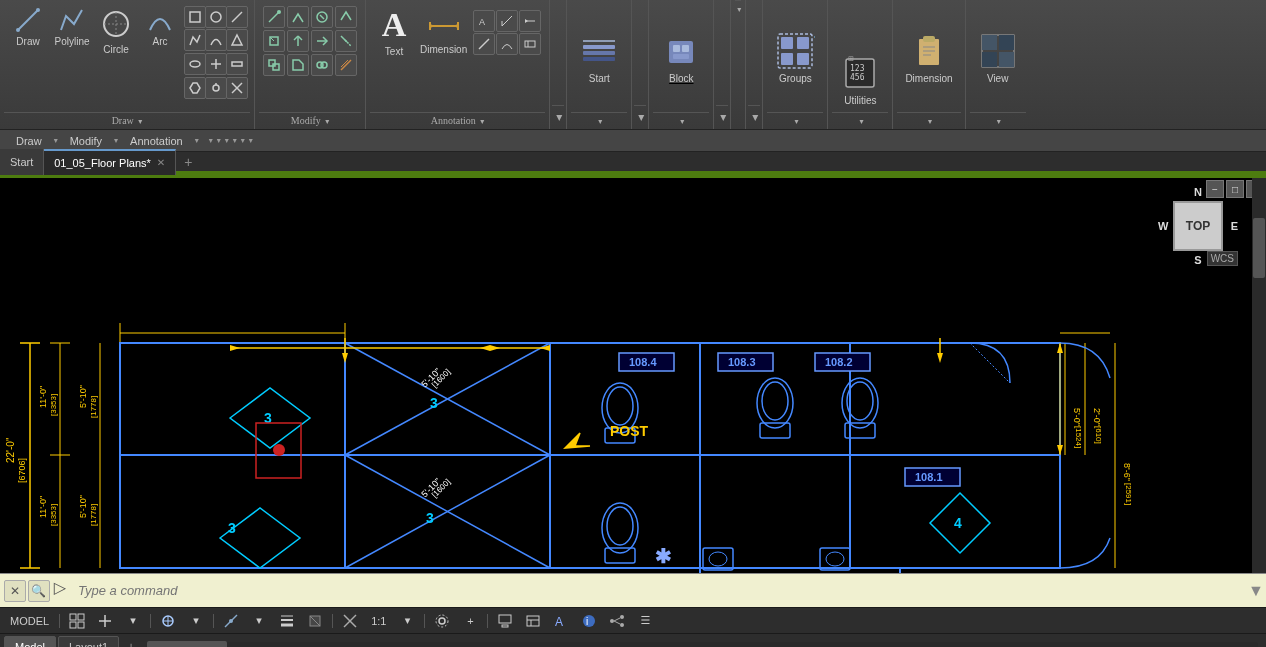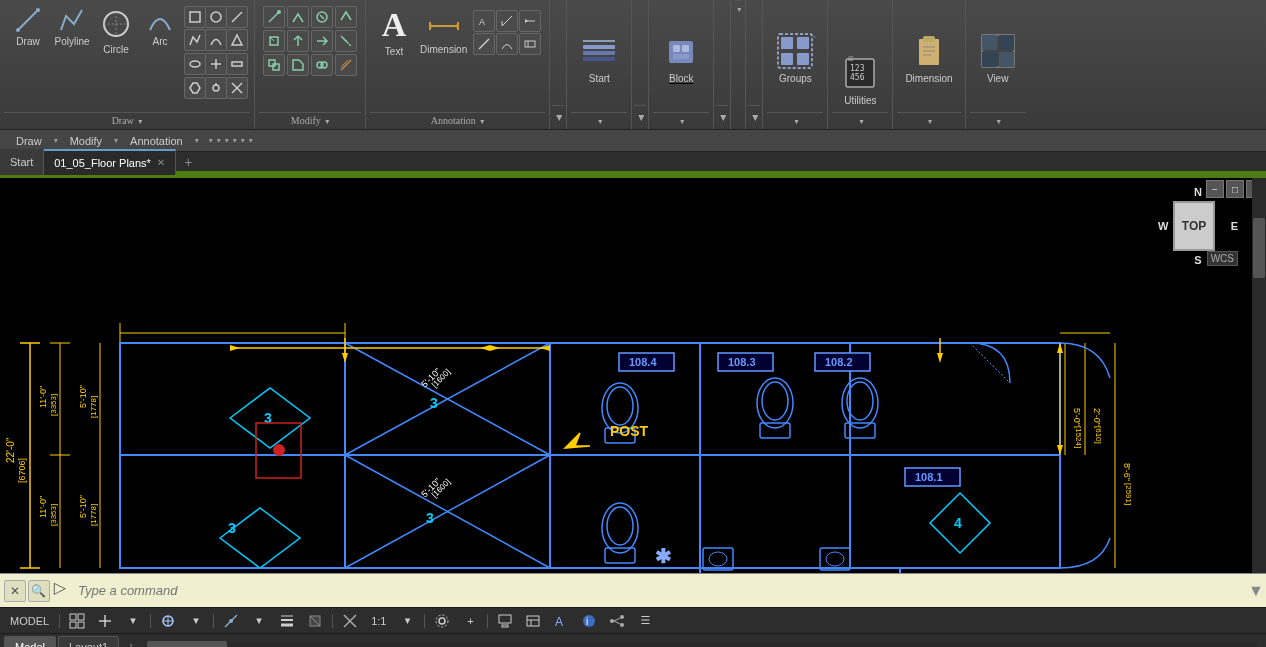--- a/index.html
+++ b/index.html
@@ -231,21 +231,21 @@
       position: absolute;
       top: 10px;
       right: 16px;
       width: 80px;
       height: 80px;
     }
     .viewcube-box {
       position: absolute;
       top: 15px;
       left: 15px;
-      width: 42px;
+      width: 50px;
       height: 50px;
       background: #ccc;
       border: 2px solid #999;
       display: flex;
       align-items: center;
       justify-content: center;
       font-size: 12px;
       font-weight: bold;
       color: #333;
       cursor: pointer;

